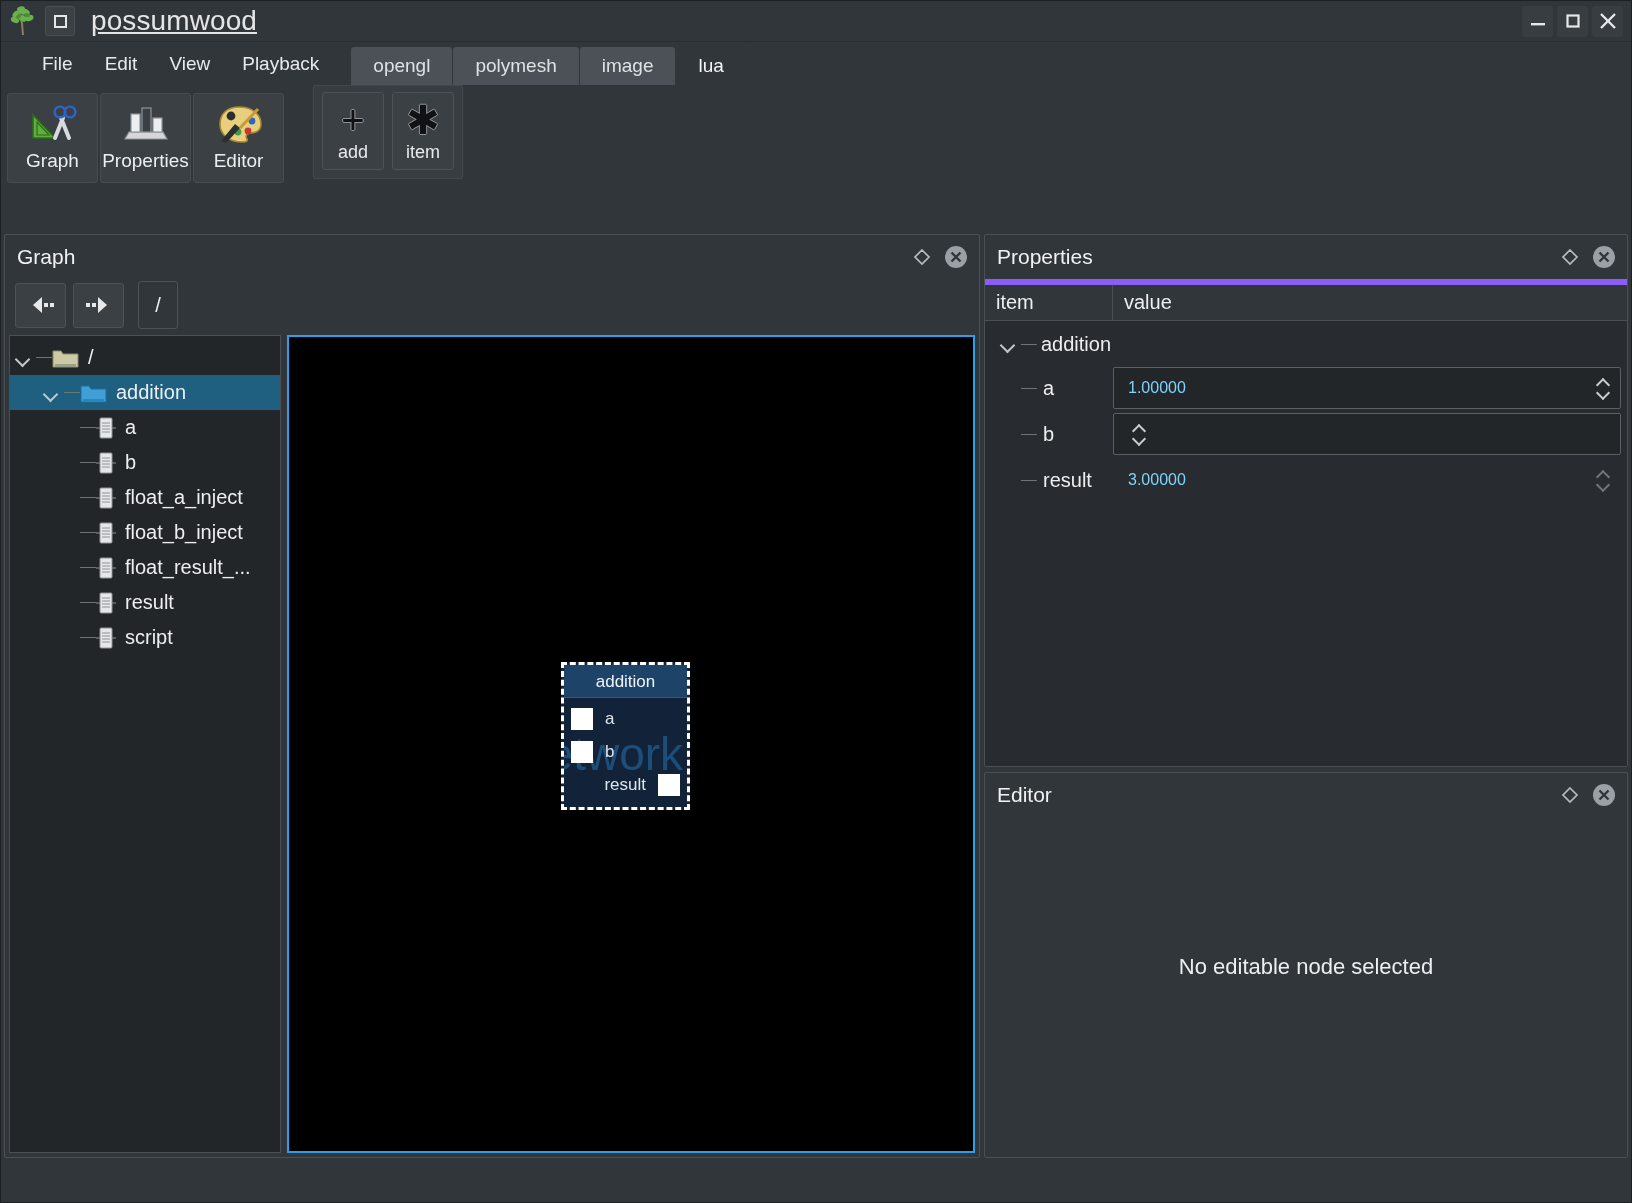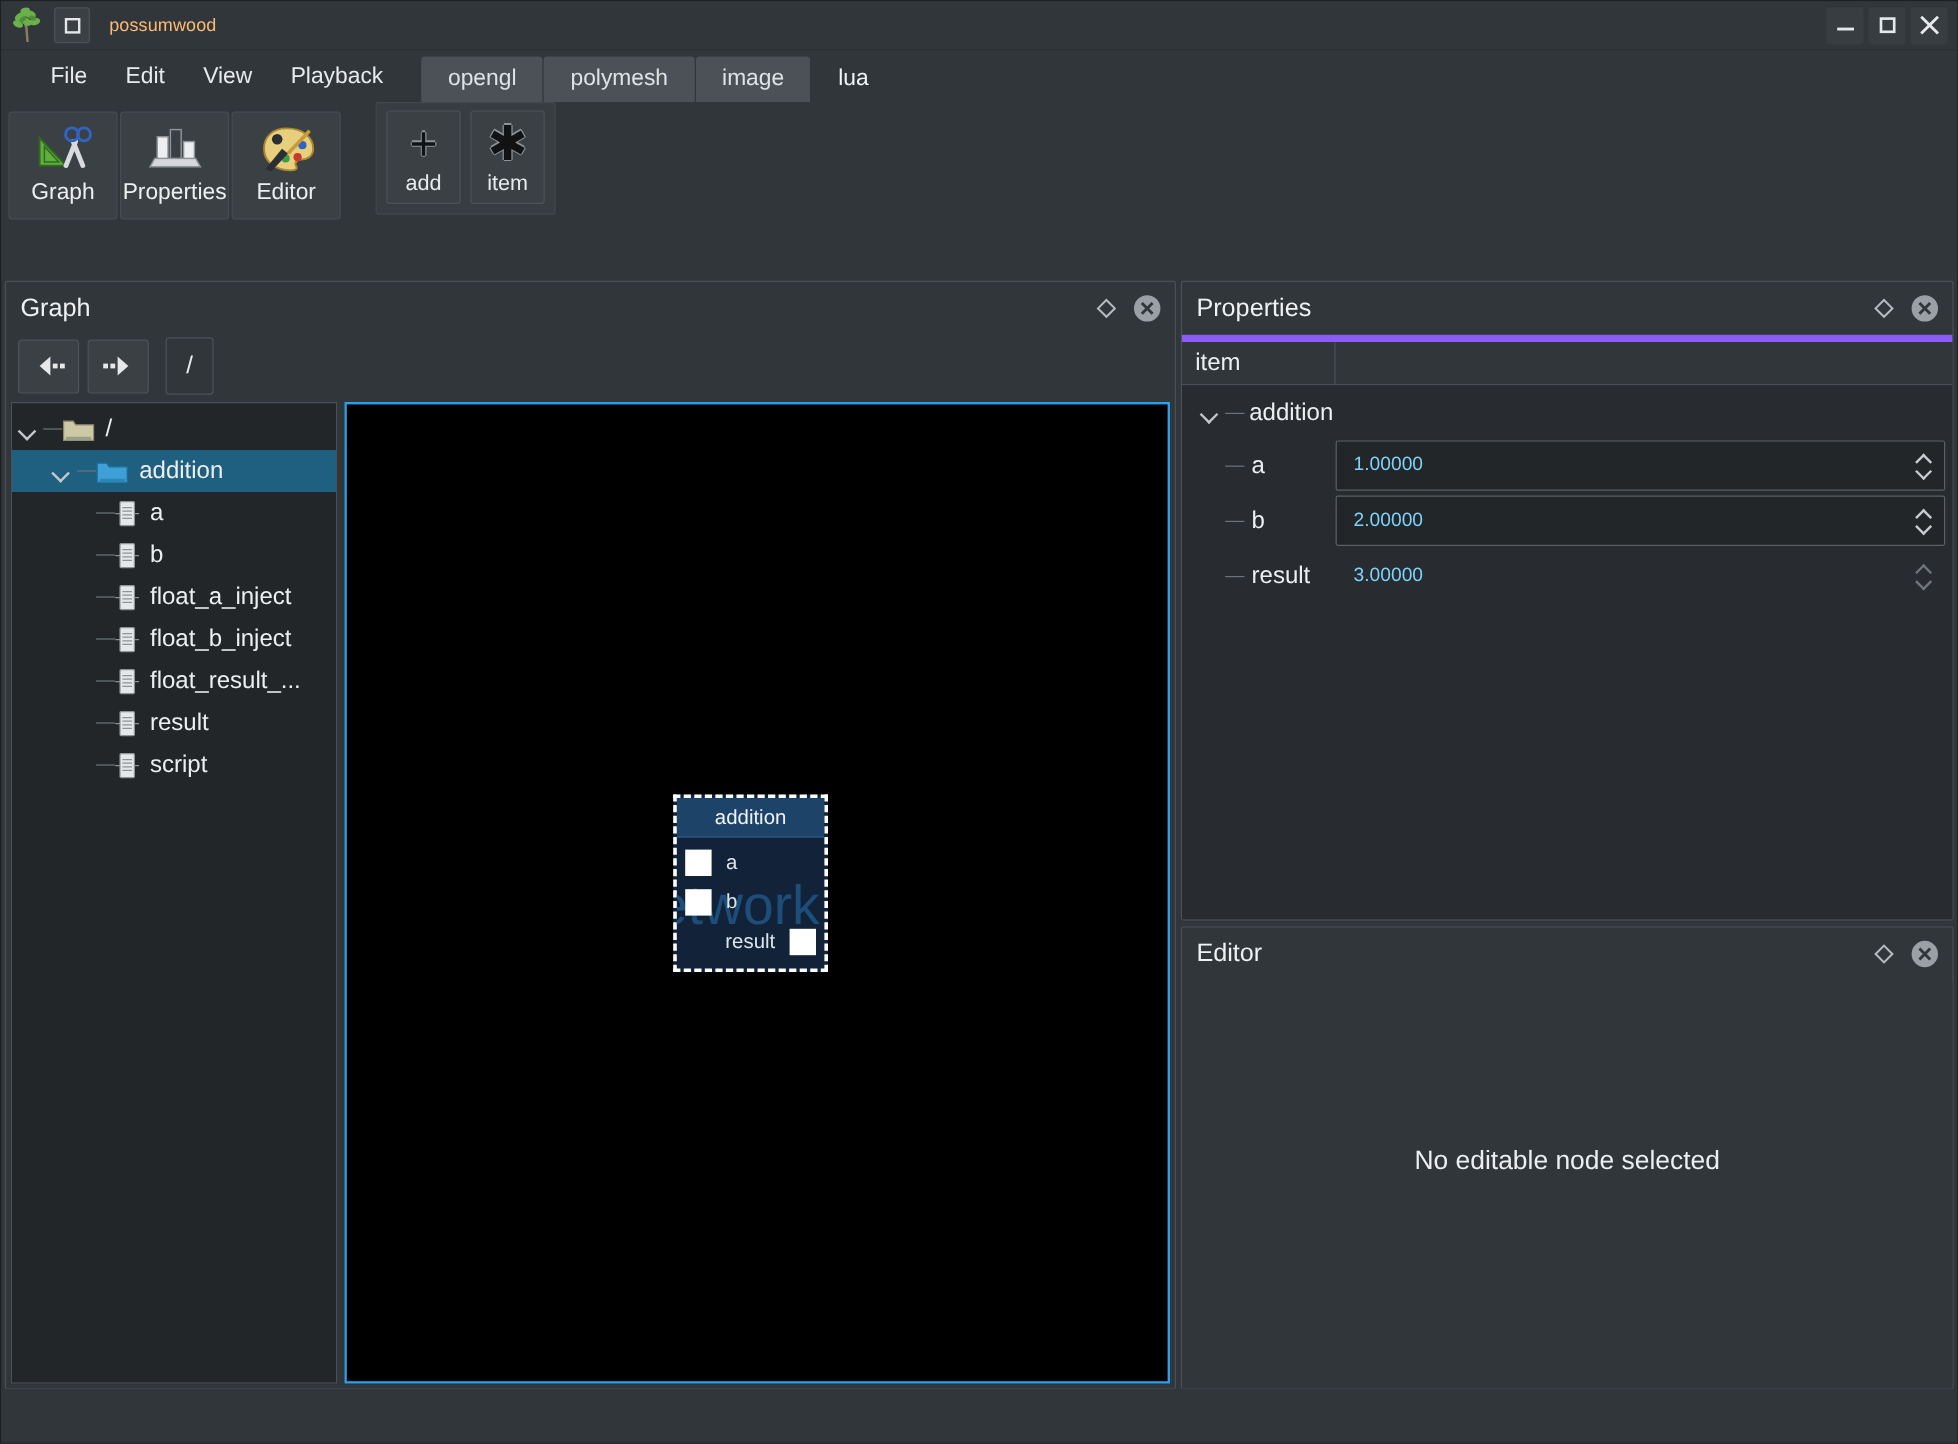--- a/index.html
+++ b/index.html
@@ -27,21 +27,21 @@
     border-bottom: 1px solid #2a2e32;
   }
   .tree-logo { width: 34px; height: 32px; flex: 0 0 34px; position: relative; }
   .win-sq-btn {
     width: 30px; height: 30px; margin-left: 4px;
     background: #3b4045; border: 1px solid #4a5055; border-radius: 3px;
     display: flex; align-items: center; justify-content: center;
   }
   .win-sq-btn .sq { width: 13px; height: 13px; border: 2px solid #e4e6e8; }
   .win-title {
-    margin-left: 16px; font-size: 15px; color: #fdba74; letter-spacing: .1px;
+    margin-left: 16px; font-size: 28px; color: #e5e5e5; letter-spacing: .1px; text-decoration: underline;
   }
   .titlebar-spacer { flex: 1 1 auto; }
   .win-ctrls { display: flex; gap: 4px; padding-right: 8px; }
   .win-ctrl {
     width: 31px; height: 31px; border-radius: 3px;
     display: flex; align-items: center; justify-content: center;
     background: #383d42;
   }
 
   
@@ -598,20 +598,21 @@
           <span class="dock-btn">
             <svg width="28" height="28" viewBox="0 0 28 28">
               <circle cx="14" cy="14" r="11" fill="#9aa0a6"></circle>
               <path d="M9.5 9.5 L18.5 18.5 M18.5 9.5 L9.5 18.5" stroke="#31363b" stroke-width="2.4"></path>
             </svg>
           </span>
         </div>
 
         <div class="prop-head">
           <div class="hcell item">item</div>
+          <div class="hcell value">value</div>
         </div>
 
         <div class="prop-body">
 
           <div class="prow" style="height:42px">
             <span class="tw" style="margin-left:10px">
                 <span class="chev"></span>
               </span>
             <span class="tline-h"></span>
             <span style="font-size:20px;color:#eceeef;margin-left:4px">addition</span>
@@ -635,21 +636,20 @@
           </div>
 
           <div class="prow">
             <span class="pname">
               <span class="indent" style="width:36px"></span>
               <span class="tline-h"></span>
               <span style="margin-left:6px">b</span>
             </span>
             <span class="pvalwrap">
               <span class="spin">
-                <span class="sval">2.00000</span>
                 <span class="arrows">
                   <span class="ar up"></span>
                   <span class="ar dn"></span>
                 </span>
               </span>
             </span>
           </div>
 
           <div class="prow">
             <span class="pname">

